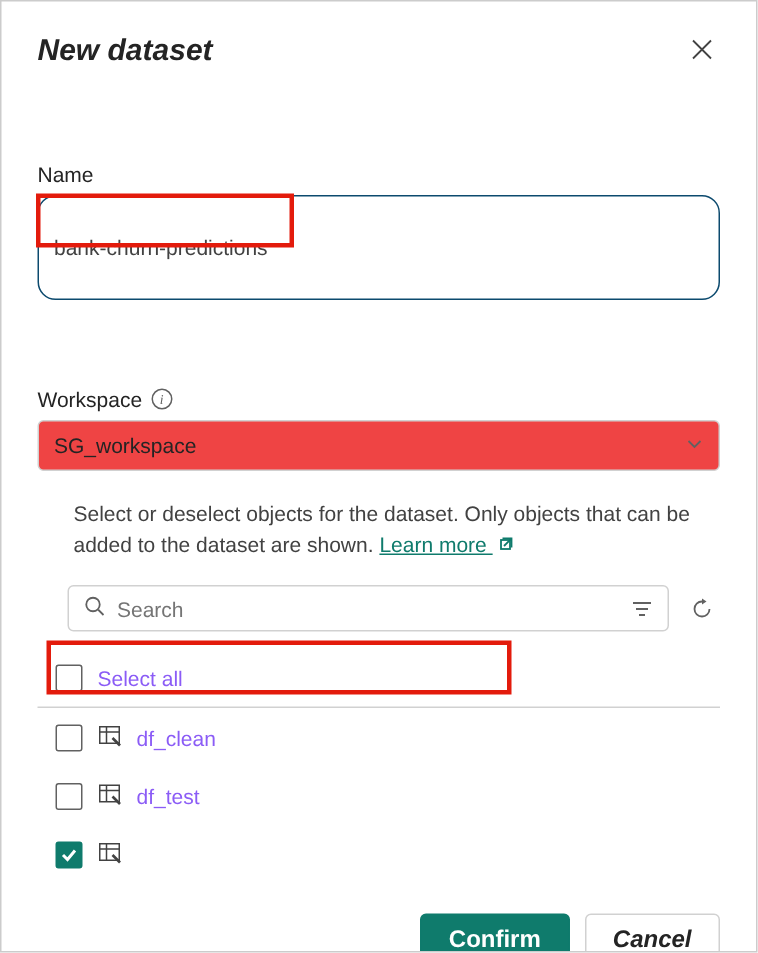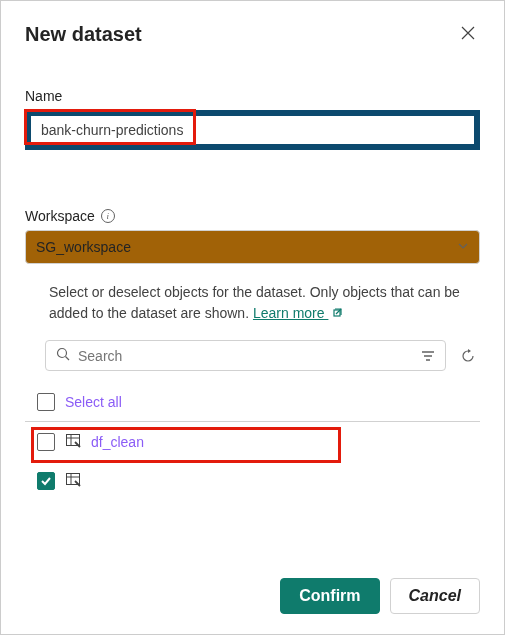--- a/index.html
+++ b/index.html
@@ -16,20 +16,22 @@
     .dialog {
       padding: 20px 24px;
       height: 100%;
       display: flex;
       flex-direction: column;
     }
     .header {
       display: flex;
       justify-content: space-between;
       align-items: center;
+      margin-bottom: 20px;
+      font-style: italic;
     }
     .title {
       font-size: 20px;
       font-weight: 600;
     }
     .close-btn {
       font-size: 18px;
       color: #424242;
       cursor: pointer;
       background: none;
@@ -52,23 +54,23 @@
       border: 1px solid #616161;
       border-radius: 50%;
       align-items: center; justify-content: center;
       font-size: 9px;
       font-style: italic;
       font-family: serif;
       color: #616161;
     }
     .text-input {
       width: 100%;
-      border: 6px solid #0c4a6e;
-      border-radius: 0;
-      padding: 6px 10px;
+      border: 1px solid #0c4a6e;
+      border-radius: 12px;
+      padding: 26px 10px;
       font-size: 14px;
       color: #424242;
       outline: none;
     }
     .name-wrap {
       position: relative;
       margin-bottom: 18px;
     }
     .name-highlight {
       position: absolute;
@@ -84,21 +86,21 @@
     .select-field {
       width: 100%;
       border: 1px solid #d1d1d1;
       border-radius: 4px;
       padding: 8px 10px;
       font-size: 14px;
       display: flex;
       justify-content: space-between;
       align-items: center;
       cursor: pointer;
-      background: #a16207;
+      background: #ef4444;
     }
     .chevron {
       color: #616161;
       font-size: 12px;
     }
     .helper-text {
       font-size: 14px;
       color: #424242;
       line-height: 1.5;
       margin-bottom: 16px;
@@ -309,20 +311,31 @@
       <span class="table-icon">
         <svg width="16" height="16" viewBox="0 0 16 16">
             <rect x="1.5" y="2.5" width="13" height="11" stroke="#424242" fill="none"></rect>
             <path d="M1.5 6 H14.5 M6 2.5 V13.5" stroke="#424242"></path>
             <path d="M10 10 L15 15" stroke="#424242" stroke-width="1.8"></path>
           </svg>
       </span>
       <span class="row-label">df_clean</span>
     </div>
 
+    <div class="row item">
+      <div class="checkbox"></div>
+      <span class="table-icon">
+        <svg width="16" height="16" viewBox="0 0 16 16">
+            <rect x="1.5" y="2.5" width="13" height="11" stroke="#424242" fill="none"></rect>
+            <path d="M1.5 6 H14.5 M6 2.5 V13.5" stroke="#424242"></path>
+            <path d="M10 10 L15 15" stroke="#424242" stroke-width="1.8"></path>
+          </svg>
+      </span>
+      <span class="row-label">df_test</span>
+    </div>
 
     <div class="row item">
       <div class="checkbox checked">
         <svg class="checkmark" width="12" height="12" viewBox="0 0 12 12">
             <path d="M2 6 L5 9 L10 3" stroke="#fff" stroke-width="2" fill="none"></path>
           </svg>
       </div>
       <span class="table-icon">
         <svg width="16" height="16" viewBox="0 0 16 16">
             <rect x="1.5" y="2.5" width="13" height="11" stroke="#424242" fill="none"></rect>

